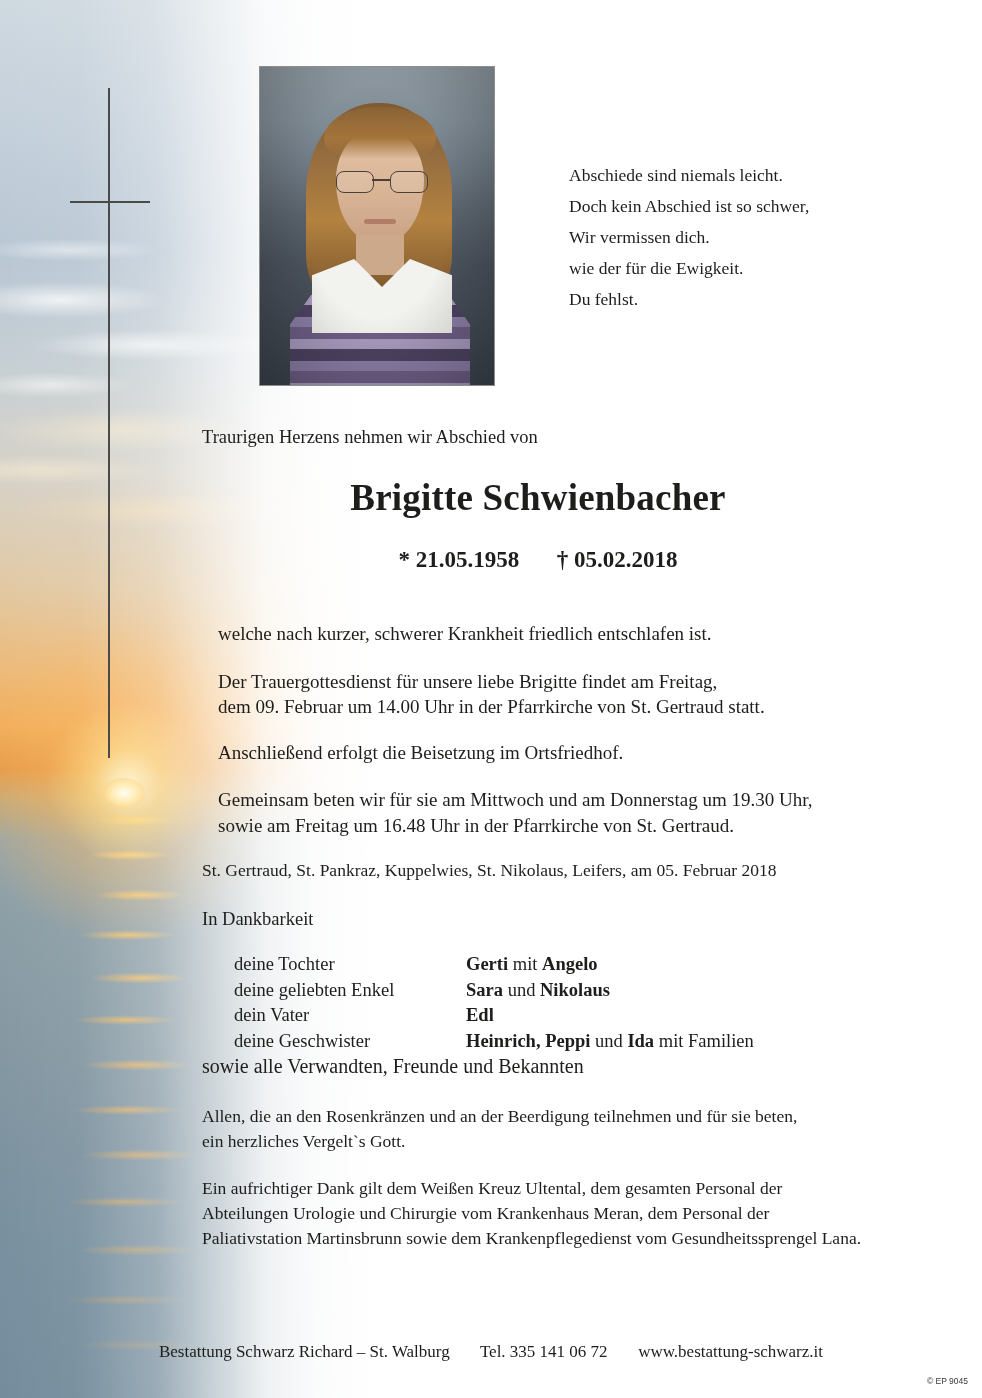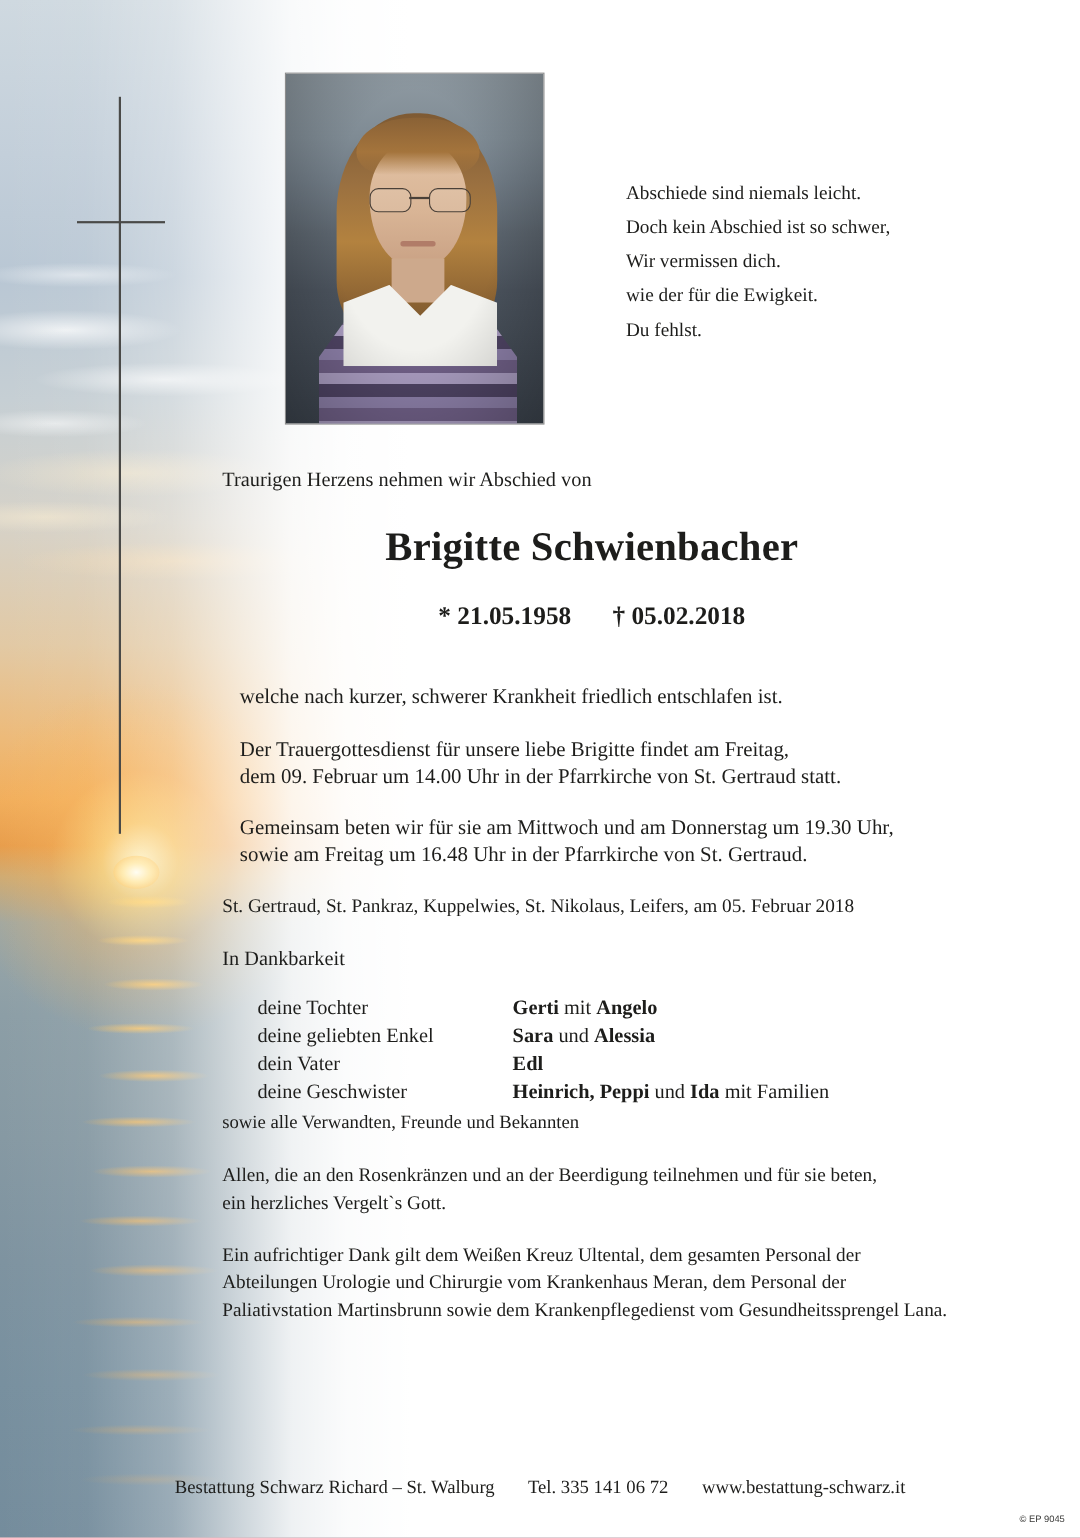--- a/index.html
+++ b/index.html
@@ -290,21 +290,21 @@
     font-size: 18.5px;
     line-height: 25.5px;
   }
   .family .rel {
     width: 232px;
     flex: 0 0 232px;
     margin-left: 32px;
   }
   .family .who b { font-weight: bold; }
   .family .all {
-    font-size: 17px;
+    font-size: 20px;
     line-height: 25.5px;
   }
   .tail p {
     font-size: 17.5px;
     line-height: 25px;
     margin: 0 0 22px 0;
   }
 
   
   .footer {
@@ -381,38 +381,39 @@
       <span>05.02.2018</span>
     </div>
 
     <p class="para">welche nach kurzer, schwerer Krankheit friedlich entschlafen ist.</p>
 
     <p class="para tight">
       <span>Der Trauergottesdienst für unsere liebe Brigitte findet am Freitag,</span><br>
       <span>dem 09. Februar um 14.00 Uhr in der Pfarrkirche von St. Gertraud statt.</span>
     </p>
 
+    <p class="para">Anschließend erfolgt die Beisetzung im Ortsfriedhof.</p>
 
     <p class="para tight">
       <span>Gemeinsam beten wir für sie am Mittwoch und am Donnerstag um 19.30 Uhr,</span><br>
       <span>sowie am Freitag um 16.48 Uhr in der Pfarrkirche von St. Gertraud.</span>
     </p>
 
     <p class="place-line">St. Gertraud, St. Pankraz, Kuppelwies, St. Nikolaus, Leifers, am  05. Februar 2018</p>
 
     <p class="thanks-label">In Dankbarkeit</p>
 
     <div class="family">
       <div class="row">
         <div class="rel">deine Tochter</div>
         <div class="who"><b>Gerti</b> mit <b>Angelo</b></div>
       </div>
       <div class="row">
         <div class="rel">deine geliebten Enkel</div>
-        <div class="who"><b>Sara</b> und <b>Alessia</b></div>
+        <div class="who"><b>Sara</b> und <b>Nikolaus</b></div>
       </div>
       <div class="row">
         <div class="rel">dein Vater</div>
         <div class="who"><b>Edl</b></div>
       </div>
       <div class="row">
         <div class="rel">deine Geschwister</div>
         <div class="who"><b>Heinrich, Peppi</b> und <b>Ida</b> mit Familien</div>
       </div>
       <div class="all">sowie alle Verwandten, Freunde und Bekannten</div>

